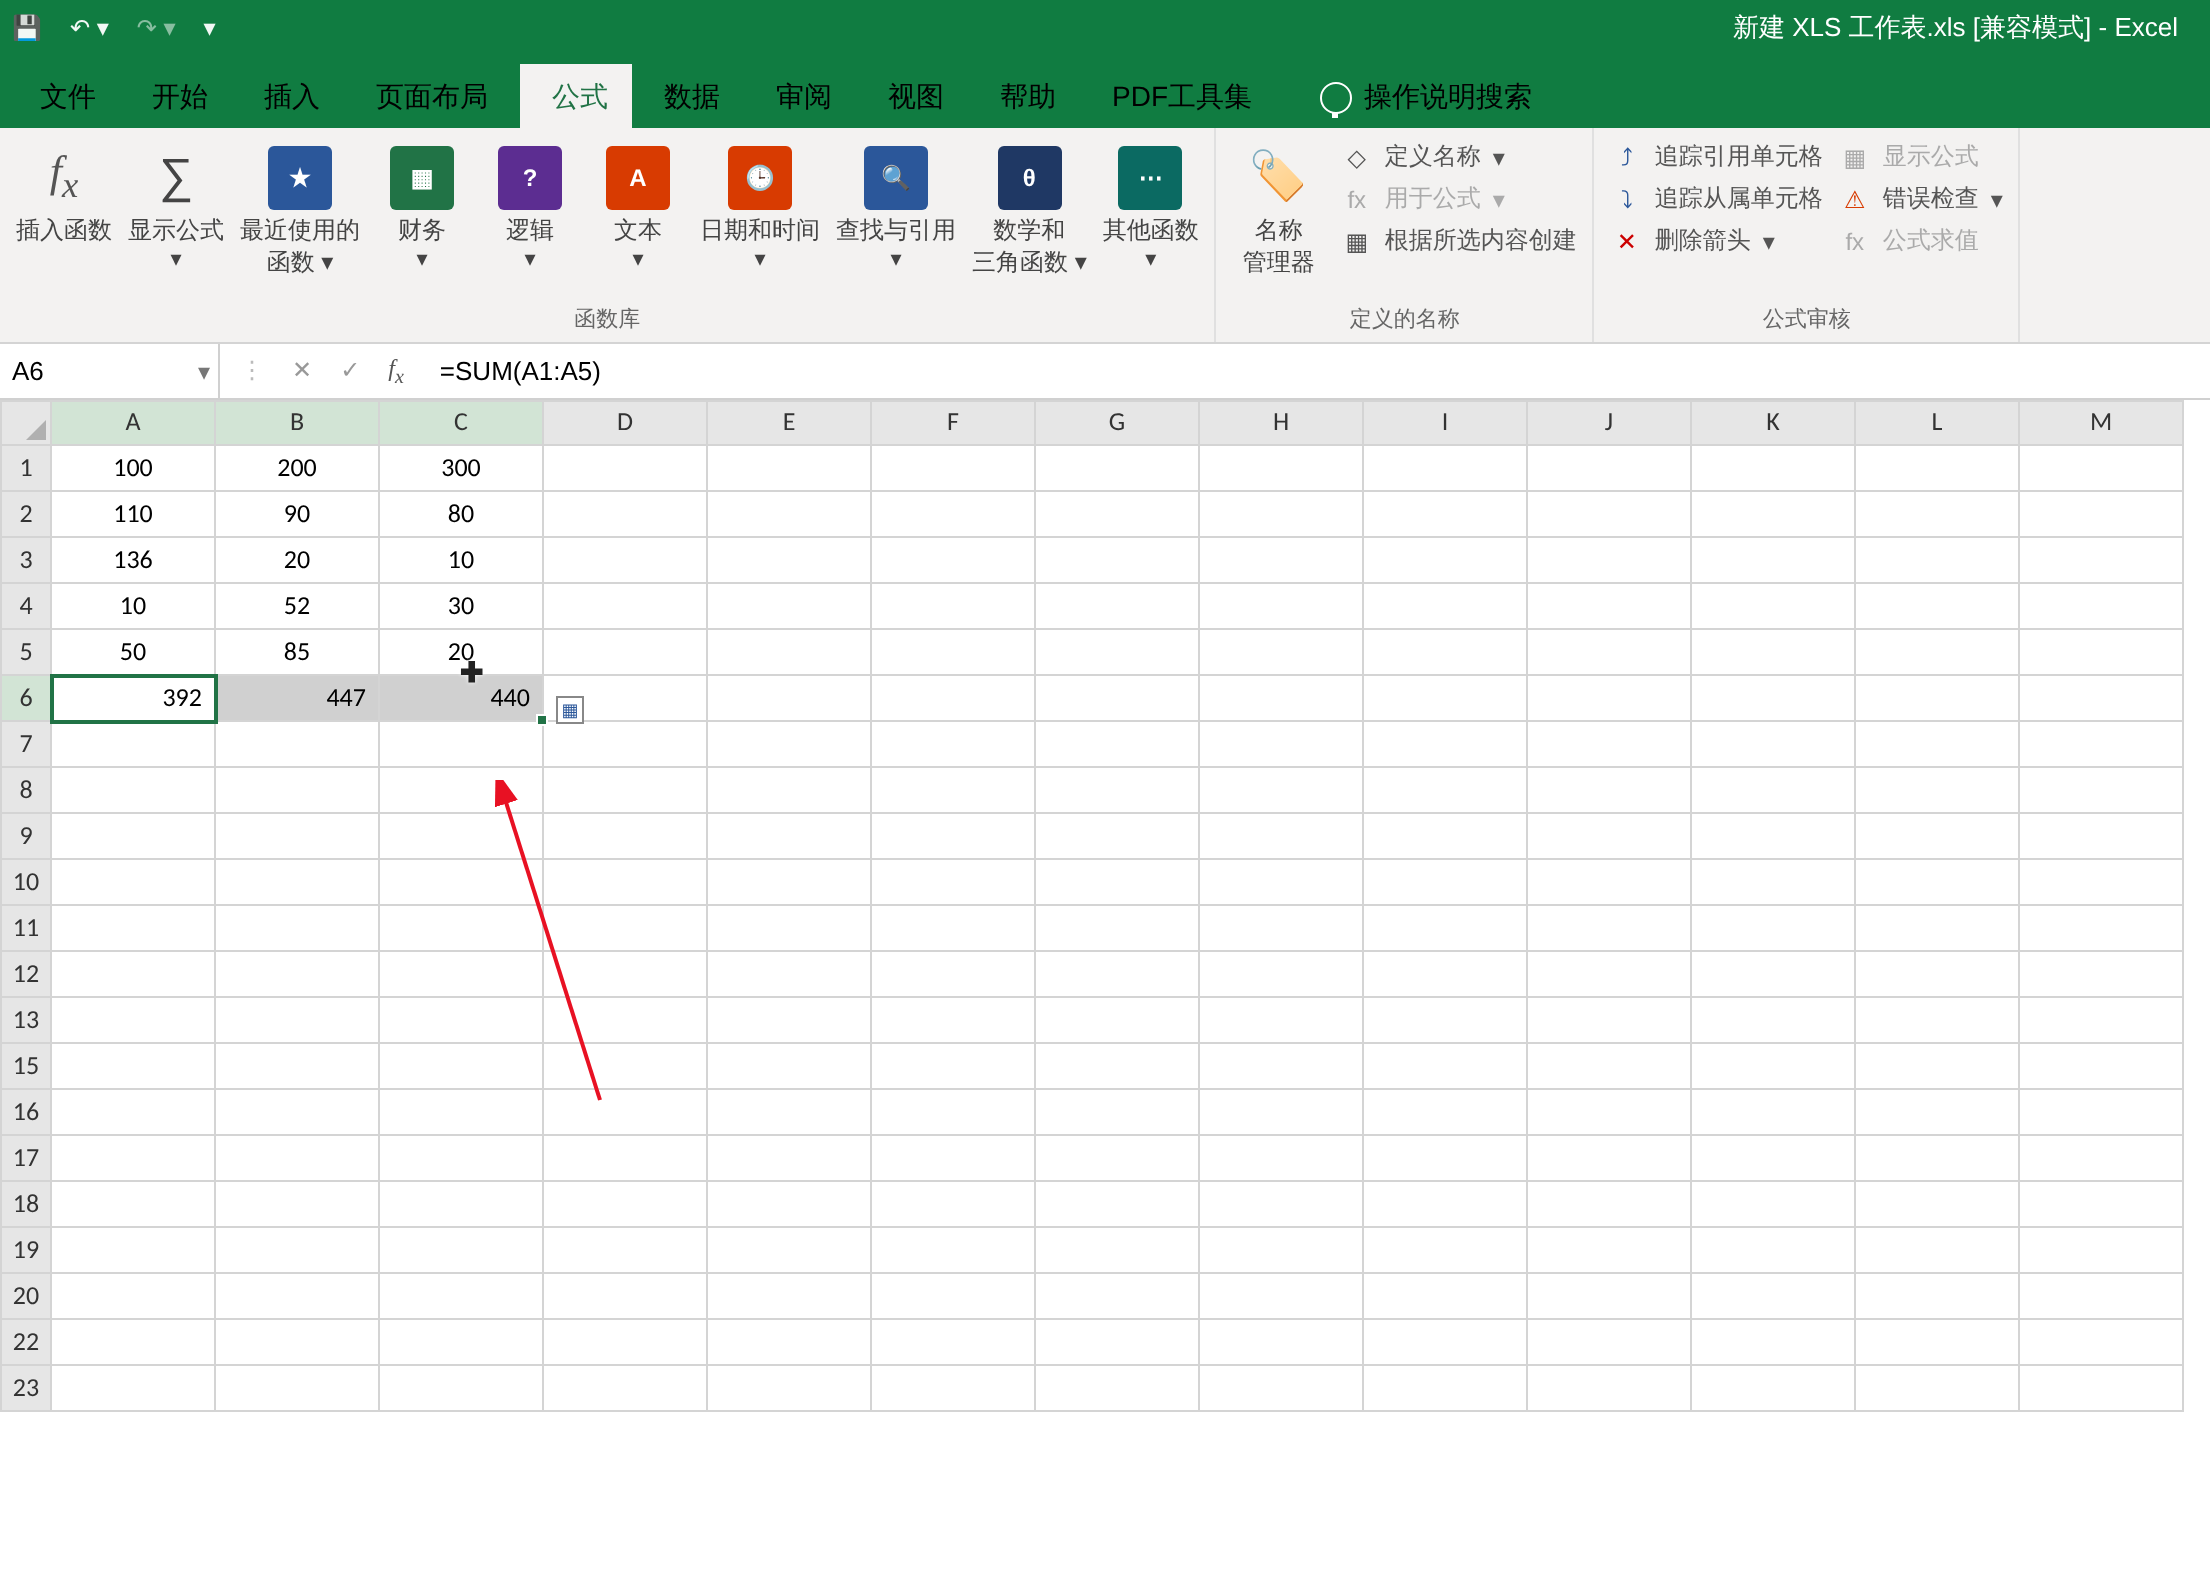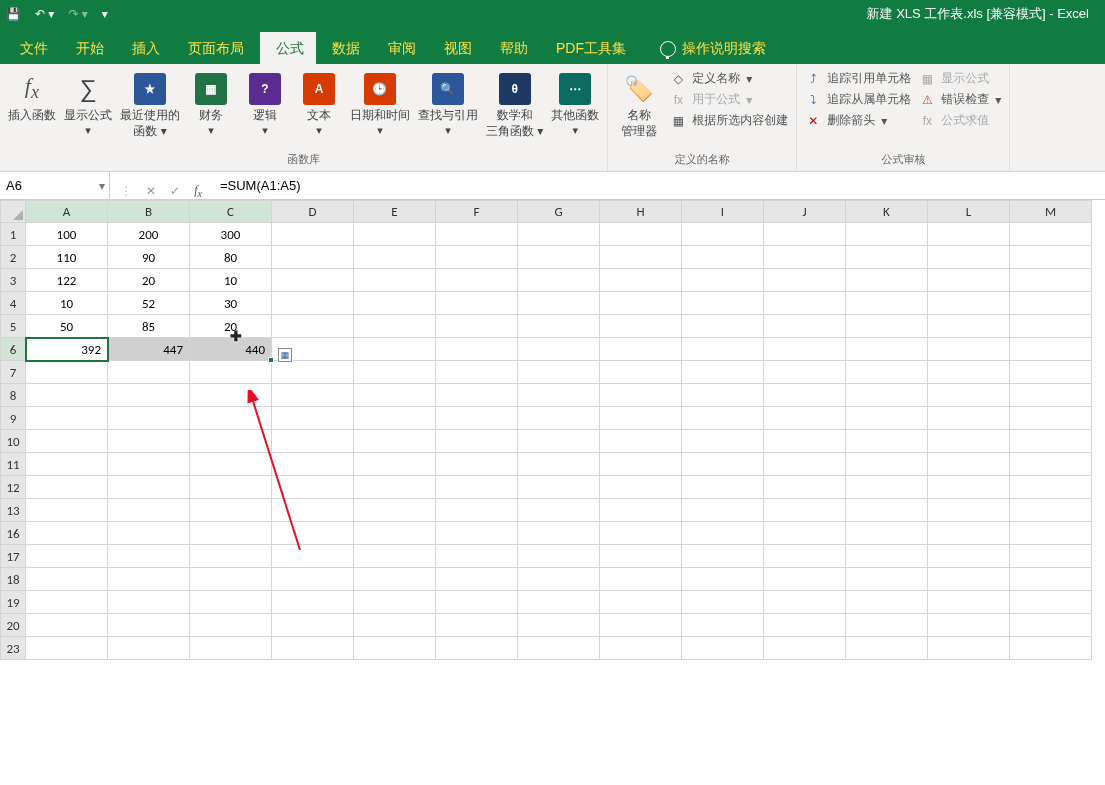--- a/index.html
+++ b/index.html
@@ -6,21 +6,21 @@
   body { font-family: "Microsoft YaHei", "Segoe UI", sans-serif; font-size: 12px; background: #fff; width: 1105px; height: 785px; overflow: hidden; }
   
   
   .titlebar { background: #107c41; height: 28px; display: flex; align-items: center; color: #fff; padding: 0 6px; }
   .titlebar .qat { display: flex; gap: 14px; align-items: center; }
   .titlebar .qat span { opacity: .95; cursor: pointer; }
   .titlebar .title { margin-left: auto; font-size: 13px; white-space: nowrap; padding-right:10px;}
   
   
   .ribbon-tabs { background: #107c41; height: 36px; display: flex; align-items: flex-end; padding-left: 8px; gap: 4px; }
-  .ribbon-tab { color: #fde047; padding: 8px 12px 6px; cursor: pointer; font-size: 14px; }
+  .ribbon-tab { color: #000000; padding: 8px 12px 6px; cursor: pointer; font-size: 14px; }
   .ribbon-tab.active { background: #f3f2f1; color: #217346; padding-left: 16px; }
   .tell-me { display:flex; align-items:center; gap:6px; margin-left:6px;justify-content:space-between;}
   .tell-me .bulb { width:16px;height:16px;border:1.5px solid #fff;border-radius:50%;position:relative;}
   .tell-me .bulb:after{content:"";position:absolute;left:5px;top:14px;width:3px;height:3px;background:#fff;}
   
   
   .ribbon { background:#f3f2f1; height:108px; display:flex; border-bottom:1px solid #d4d4d4; }
   .ribbon-group { display:flex; flex-direction:column; border-right:1px solid #e0e0e0; padding:4px 8px 2px; align-items:center; justify-content:space-between;}
   .ribbon-group .buttons{display:flex; gap:8px;}
   .rbtn{display:flex;flex-direction:column;align-items:center;justify-content:flex-start;gap:2px;min-width:46px;cursor:pointer;font-size:12px;color:#444;text-align:center;line-height:1.2; padding-top:4px;}
@@ -35,21 +35,21 @@
   
   .bigico{width:32px;height:32px;border-radius:3px;display:flex;align-items:center;justify-content:center;font-weight:bold;color:#fff;}
   .ico-purple{background:#5c2d91;}
   .ico-blue{background:#2b579a;}
   .ico-orange{background:#d83b01;}
   .ico-teal{background:#0b6a62;}
   .ico-green{background:#217346;}
   .ico-navy{background:#1f3864;}
   
   
-  .formulabar{height:28px;border-bottom:1px solid #d0d0d0;display:flex;align-items:flex-end;background:#fff;}
+  .formulabar{height:28px;border-bottom:1px solid #d0d0d0;display:flex;align-items:center;background:#fff;}
   .namebox{width:110px;border-right:1px solid #d0d0d0;height:100%;display:flex;align-items:center;padding:0 6px;position:relative;}
   .namebox input{border:none;outline:none;width:80px;font-size:13px;}
   .namebox .dd{position:absolute;right:4px;color:#777;cursor:pointer;}
   .fx-controls{display:flex;align-items:center;gap:14px;padding:0 10px;color:#999;}
   .fx-controls span{cursor:pointer;}
   .fx-label{font-style:italic;font-family:"Times New Roman";color:#555;}
   .formula-input{flex:1;padding:0 8px;font-size:13px;border:none;outline:none;height:100%;}
   
   
   .grid-wrap{position:relative;}
@@ -291,21 +291,21 @@
           <td class="cell"></td>
           <td class="cell"></td>
           <td class="cell"></td>
           <td class="cell"></td>
           <td class="cell"></td>
           <td class="cell"></td>
           <td class="cell"></td>
         </tr>
   <tr>
           <th class="row-h">3</th>
-    <td class="cell">122</td>
+    <td class="cell">136</td>
     <td class="cell">20</td>
     <td class="cell">10</td>
     <td class="cell"></td>
           <td class="cell"></td>
           <td class="cell"></td>
           <td class="cell"></td>
           <td class="cell"></td>
           <td class="cell"></td>
           <td class="cell"></td>
           <td class="cell"></td>
@@ -467,20 +467,36 @@
           <td class="cell"></td>
           <td class="cell"></td>
           <td class="cell"></td>
           <td class="cell"></td>
           <td class="cell"></td>
           <td class="cell"></td>
           <td class="cell"></td>
           <td class="cell"></td>
         </tr>
   <tr>
+          <th class="row-h">15</th>
+          <td class="cell"></td>
+          <td class="cell"></td>
+          <td class="cell"></td>
+          <td class="cell"></td>
+          <td class="cell"></td>
+          <td class="cell"></td>
+          <td class="cell"></td>
+          <td class="cell"></td>
+          <td class="cell"></td>
+          <td class="cell"></td>
+          <td class="cell"></td>
+          <td class="cell"></td>
+          <td class="cell"></td>
+        </tr>
+  <tr>
           <th class="row-h">16</th>
           <td class="cell"></td>
           <td class="cell"></td>
           <td class="cell"></td>
           <td class="cell"></td>
           <td class="cell"></td>
           <td class="cell"></td>
           <td class="cell"></td>
           <td class="cell"></td>
           <td class="cell"></td>
@@ -532,20 +548,36 @@
           <td class="cell"></td>
           <td class="cell"></td>
           <td class="cell"></td>
           <td class="cell"></td>
           <td class="cell"></td>
           <td class="cell"></td>
           <td class="cell"></td>
         </tr>
   <tr>
           <th class="row-h">20</th>
+          <td class="cell"></td>
+          <td class="cell"></td>
+          <td class="cell"></td>
+          <td class="cell"></td>
+          <td class="cell"></td>
+          <td class="cell"></td>
+          <td class="cell"></td>
+          <td class="cell"></td>
+          <td class="cell"></td>
+          <td class="cell"></td>
+          <td class="cell"></td>
+          <td class="cell"></td>
+          <td class="cell"></td>
+        </tr>
+  <tr>
+          <th class="row-h">22</th>
           <td class="cell"></td>
           <td class="cell"></td>
           <td class="cell"></td>
           <td class="cell"></td>
           <td class="cell"></td>
           <td class="cell"></td>
           <td class="cell"></td>
           <td class="cell"></td>
           <td class="cell"></td>
           <td class="cell"></td>

